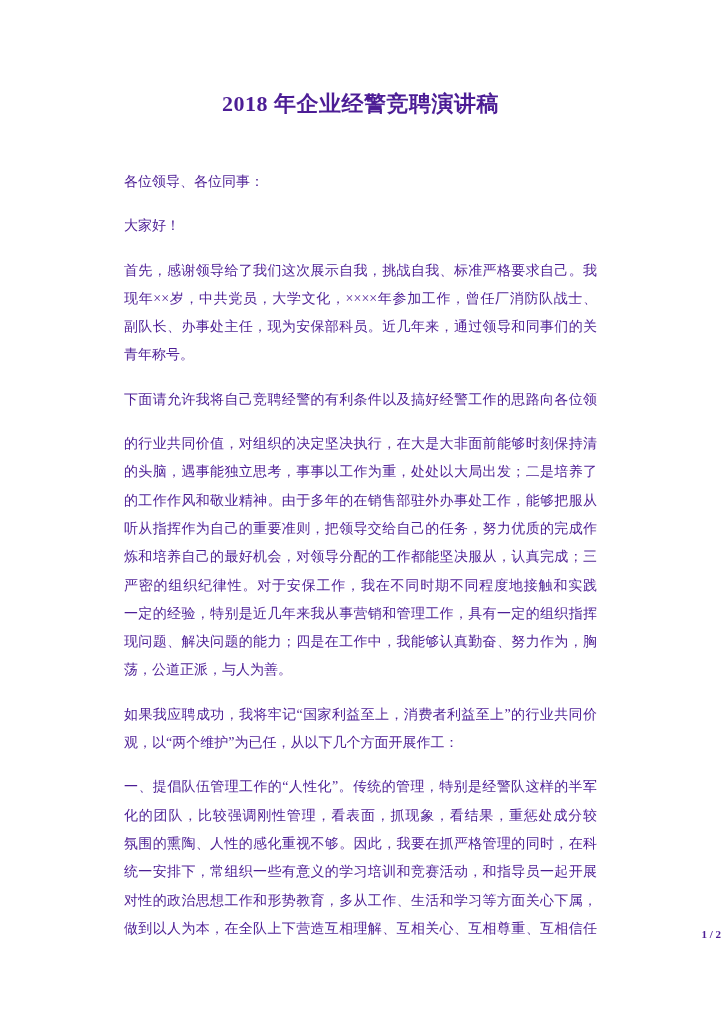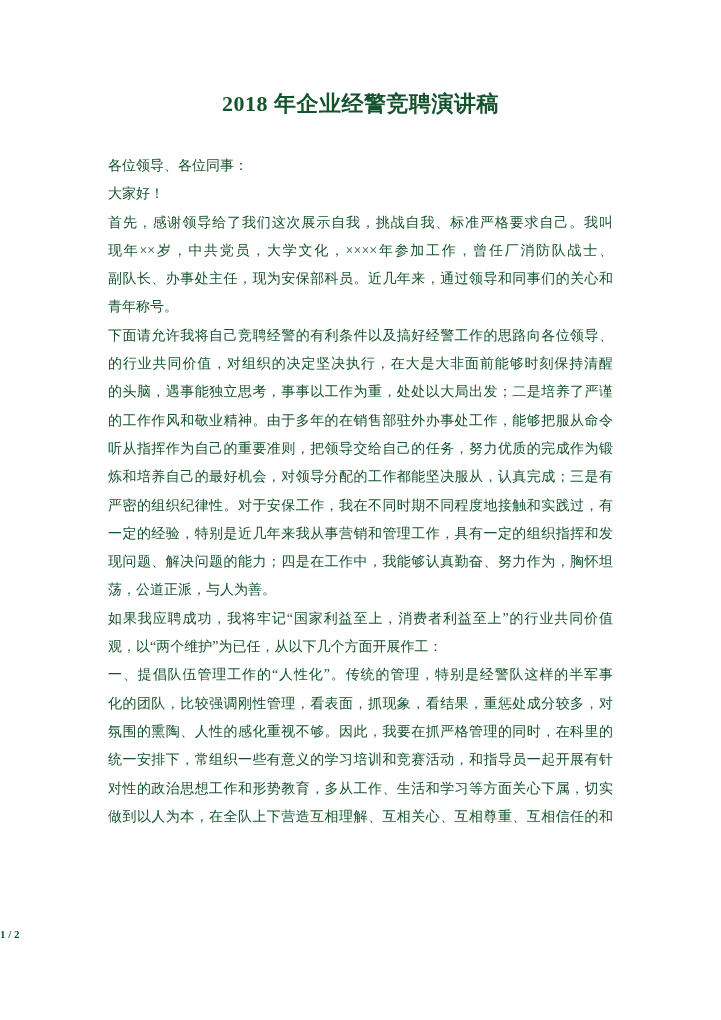--- a/index.html
+++ b/index.html
@@ -7,21 +7,21 @@
     padding: 0;
     background: #ffffff;
   }
   .page {
     position: relative;
     width: 721px;
     height: 1020px;
     background: #ffffff;
     overflow: hidden;
     font-family: "Liberation Serif", "DejaVu Serif", serif;
-    color: #14532d;
+    color: #4c1d95;
   }
   .doc-title {
     position: absolute;
     top: 88px;
     left: 0;
     width: 721px;
     text-align: center;
     font-size: 22px;
     line-height: 31px;
     font-weight: bold;
@@ -30,37 +30,37 @@
   }
   .doc-body {
     position: absolute;
     top: 152px;
     left: 108px;
     width: 505px;
     font-size: 14px;
     line-height: 28.3px;
   }
   .paragraph {
-    margin: 0;
+    margin: 16px;
   }
   .line {
     height: 28.3px;
     overflow: hidden;
     text-align: justify;
     text-align-last: left;
   }
   .line.fill {
     text-align-last: justify;
   }
   .doc-footer {
     position: absolute;
     top: 926px;
     left: 0;
     width: 721px;
-    text-align: left;
+    text-align: right;
     font-size: 11px;
     line-height: 16px;
     font-weight: bold;
     white-space: pre;
   }
 </style>
 </head>
 <body>
 
 <div class="page">

